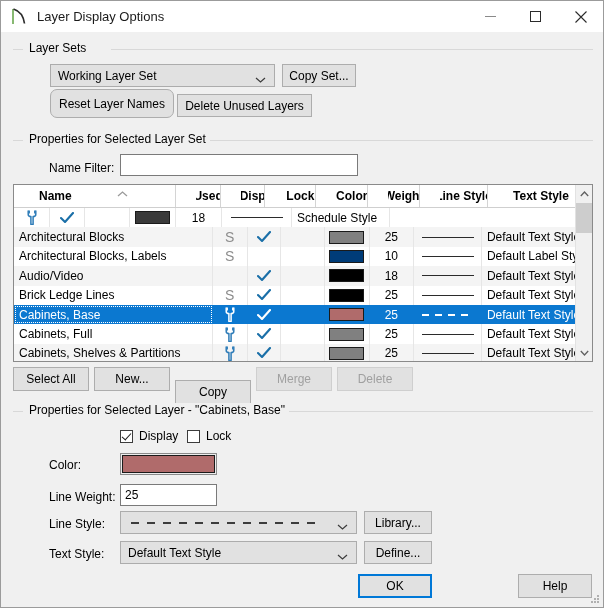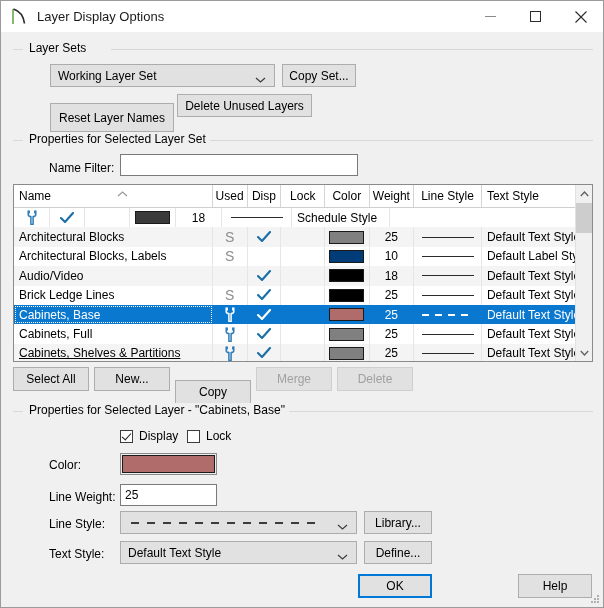--- a/index.html
+++ b/index.html
@@ -142,29 +142,30 @@
   }
   #table-inner { position: absolute; left: 0; top: 0; width: 563px; }
   #thead {
     display: flex;
     height: 23px;
     background: #ffffff;
     border-bottom: 1px solid #cfcfcf;
     position: relative;
   }
   #thead .th {
-    font-weight: normal;
+    font-weight: bold;
     font-size: 12px;
     display: flex; align-items: center;
     border-right: 1px solid #d4d4d4;
     padding-left: 5px;
     position: relative;
     cursor: default;
     overflow: hidden;
     white-space: nowrap;
+    margin-left: 20px;
   }
   #thead .th.ctr { justify-content: center; padding-left: 0; }
   #sort-ind {
     position: absolute;
     left: 103px; top: 1px;
     width: 11px; height: 6px;
   }
   .trow { display: flex; height: 19.4px; position: relative; }
   .trow .td {
     display: flex; align-items: center;
@@ -272,21 +273,21 @@
       <span class="arrow">
         <svg width="11" height="7" viewBox="0 0 11 7">
             <path d="M1,1.5 L5.5,5.5 L10,1.5" stroke="#3c3c3c" stroke-width="1.2" fill="none"></path>
           </svg>
       </span>
     </div>
 
     <div class="btn" style="left:269px; top:23px; width:74px; height:23px;">Copy Set...</div>
 
 
-    <div class="btn" style="left:37px; top:62px; width:124px; height:29px;">Reset Layer Names</div>
+    <div class="btn" style="left:37px; top:48px; width:124px; height:29px;border-radius:7px;">Reset Layer Names</div>
     <div class="btn" style="left:164px; top:53px; width:135px; height:23px;">Delete Unused Layers</div>
   </div>
 
   <div class="group" style="left:12px; top:131px; width:580px; height:40px;">
     <div class="group-line-l"></div>
     <div class="group-line" style="left:186px;"></div>
     <div class="group-label">Properties for Selected Layer Set</div>
   </div>
 
   <div class="lbl" style="left:48px; top:160px;">Name Filter:</div>
@@ -444,21 +445,21 @@
             <div class="td ctr" style="width: 46px;">
               <span class="swatch" style="background:#808080"></span>
             </div>
             <div class="td ctr" style="width: 46px;">25</div>
             <div class="td ctr" style="width: 70px;">
               <span class="solidline"></span>
             </div>
             <div class="td" style="width: 98px;">Default Text Style</div>
           </div>
           <div class="trow alt">
-            <div class="td name-cell" style="width: 205px; text-decoration: underline;">Cabinets,  Shelves &amp; Partitions</div>
+            <div class="td name-cell" style="width: 205px;">Cabinets,  Shelves &amp; Partitions</div>
             <div class="td ctr" style="width: 36px;">
               <svg class="wrench" viewBox="0 0 12 15">
                 <path d="M3.2,0.6 L3.2,3.4 M8.8,0.6 L8.8,3.4" stroke="#2e7cb8" stroke-width="1.5" fill="none"></path>
                 <path d="M2.2,0.6 L2.2,4.2 C2.2,5.7 3.6,6.6 4.9,6.6 L4.9,14.4 L7.1,14.4 L7.1,6.6 C8.4,6.6 9.8,5.7 9.8,4.2 L9.8,0.6" stroke="#2e7cb8" stroke-width="1.5" fill="none" stroke-linejoin="round"></path>
               </svg>
             </div>
             <div class="td ctr" style="width: 35px;">
               <svg class="check" viewBox="0 0 14 12">
                 <path d="M1,6 L5,10 L13,1" stroke="#1a6fa8" stroke-width="2.1" fill="none" stroke-linecap="round" stroke-linejoin="round"></path>
               </svg>

